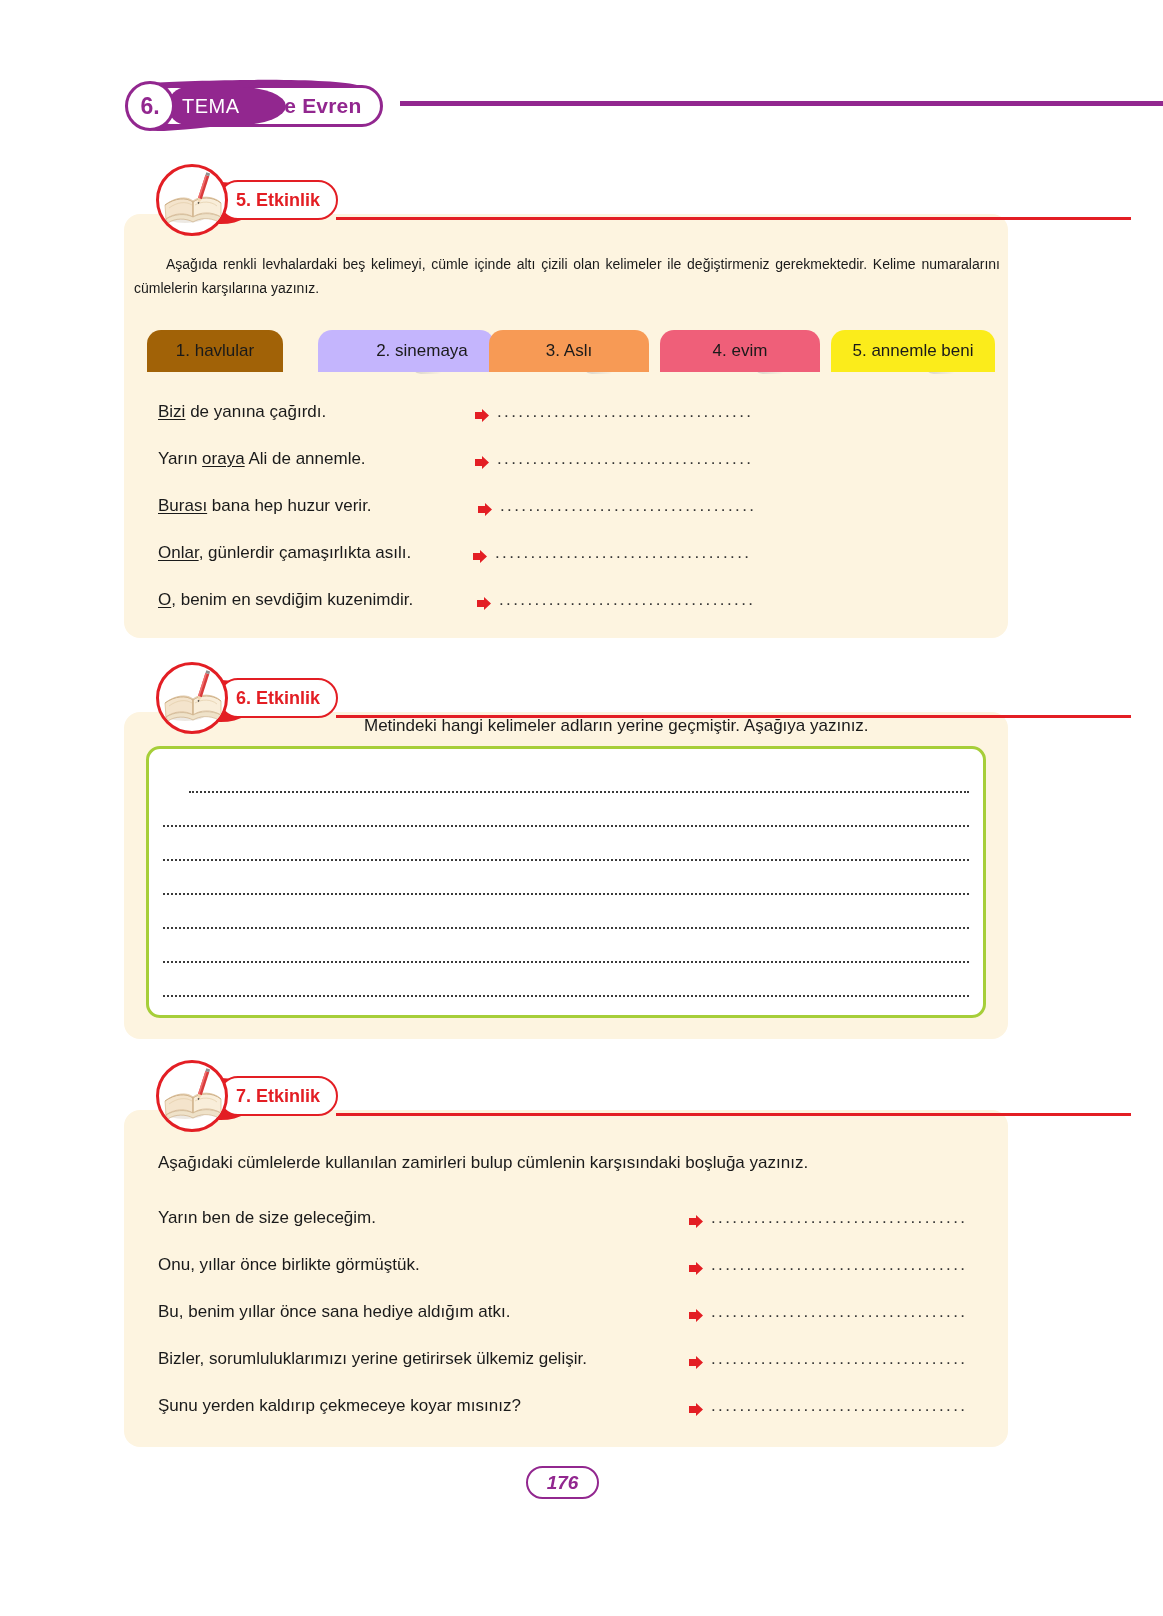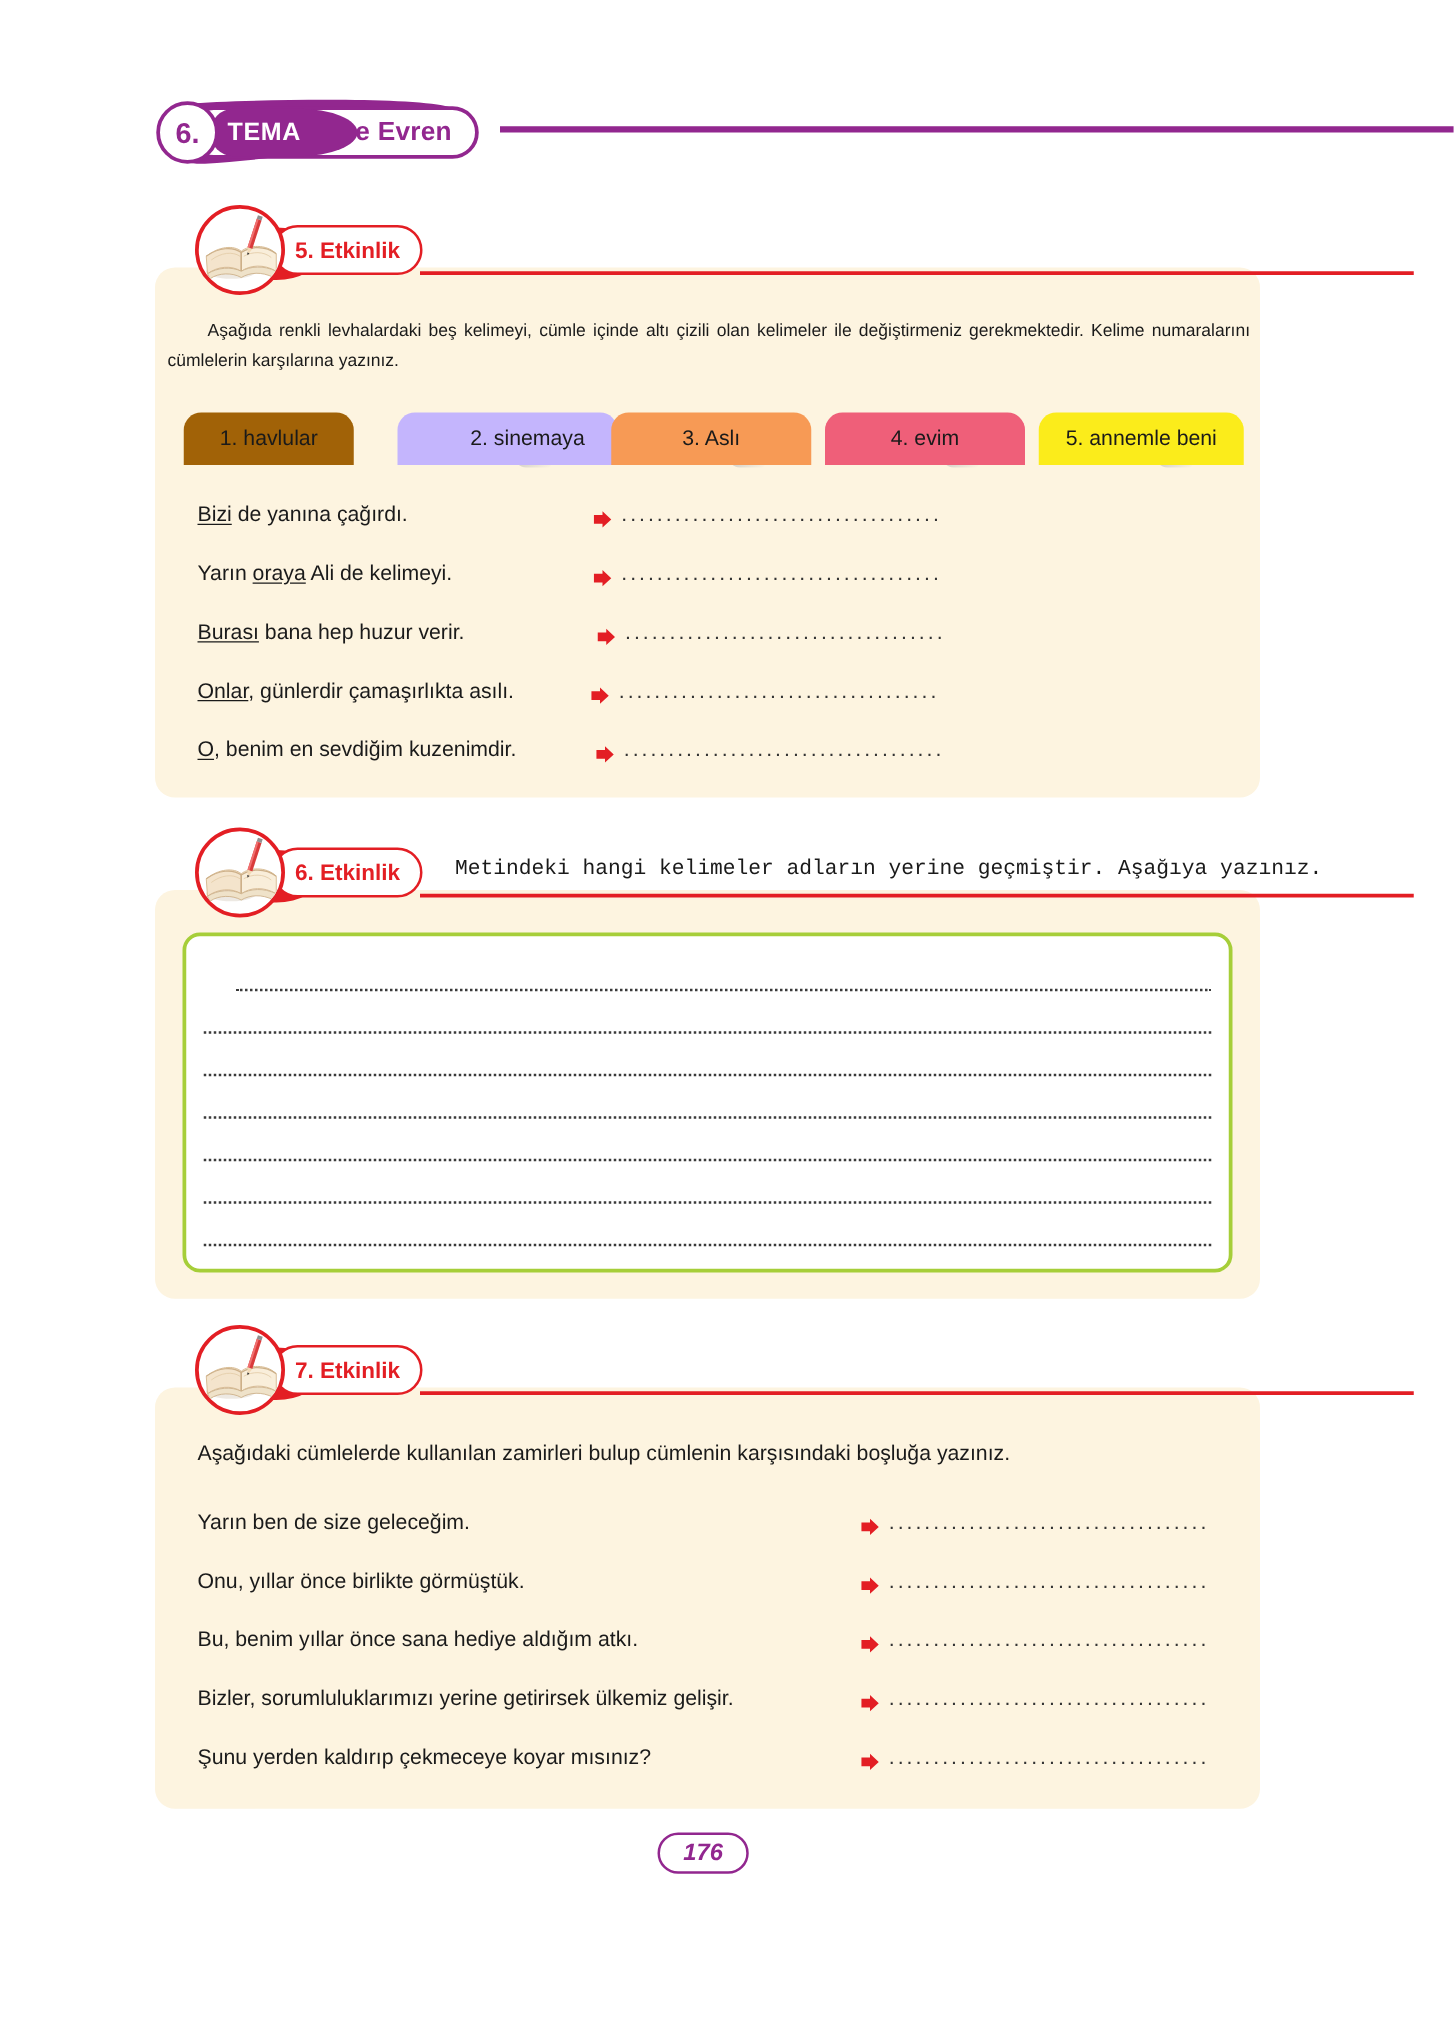--- a/index.html
+++ b/index.html
@@ -85,21 +85,21 @@
     background: #92278f;
     border-radius: 19px 40% 40% 19px / 19px 50% 50% 19px;
     display: flex;
     align-items: center;
     padding-left: 14px;
     box-sizing: border-box;
     z-index: 3;
   }
   .theme-tema-tag span {
     font-size: 20px;
-    font-weight: bold;
+    font-weight: normal;
     color: #ffffff;
     letter-spacing: 0.5px;
   }
 
   
   .panel {
     position: absolute;
     background: #fdf4e0;
     border-radius: 16px;
   }
@@ -355,21 +355,21 @@
 
 <div class="srow" style="left:158px; top:402px;">
   <span class="sent"><u>Bizi</u><span> de yanına çağırdı.</span></span>
 </div>
 <svg class="arrow-icon" style="left:475px; top:408px;" viewBox="0 0 15 15">
     <path d="M0 4 L7 4 L7 1 L14 7.5 L7 14 L7 11 L0 11 Z" fill="#e31e24"></path>
   </svg>
 <div class="dots" style="left:497px; top:402px; width:256px;">...........................................</div>
 
 <div class="srow" style="left:158px; top:449px;">
-  <span class="sent"><span>Yarın </span><u>oraya</u><span> Ali de kelimeyi.</span></span>
+  <span class="sent"><span>Yarın </span><u>oraya</u><span> Ali de annemle.</span></span>
 </div>
 <svg class="arrow-icon" style="left:475px; top:455px;" viewBox="0 0 15 15">
     <path d="M0 4 L7 4 L7 1 L14 7.5 L7 14 L7 11 L0 11 Z" fill="#e31e24"></path>
   </svg>
 <div class="dots" style="left:497px; top:449px; width:256px;">...........................................</div>
 
 <div class="srow" style="left:158px; top:496px;">
   <span class="sent"><u>Burası</u><span> bana hep huzur verir.</span></span>
 </div>
 <svg class="arrow-icon" style="left:478px; top:502px;" viewBox="0 0 15 15">
@@ -415,21 +415,21 @@
         <rect x="42" y="8" width="4" height="24" fill="#d93b3b"></rect>
         <rect x="42" y="8" width="1.6" height="24" fill="#f07070"></rect>
         <polygon points="42,32 46,32 44,38" fill="#f2d9b5"></polygon>
         <polygon points="43,36 45,36 44,38" fill="#3a3a3a"></polygon>
         <rect x="42" y="5" width="4" height="3" fill="#8f8f8f"></rect>
       </g>
     </svg>
   </div>
 </div>
 
-<div class="act-inline-text" style="left:364px; top:686px;font-family:Liberation Mono, monospace;">Metindeki hangi kelimeler adların yerine geçmiştir. Aşağıya yazınız.</div>
+<div class="act-inline-text" style="left:364px; top:716px;">Metindeki hangi kelimeler adların yerine geçmiştir. Aşağıya yazınız.</div>
 
 <div class="writebox" style="left:146px; top:746px; width:840px; height:272px;">
   <div class="wline" style="left:40px;  top:42px;  width:780px;"></div>
   <div class="wline" style="left:14px;  top:76px;  width:806px;"></div>
   <div class="wline" style="left:14px;  top:110px; width:806px;"></div>
   <div class="wline" style="left:14px;  top:144px; width:806px;"></div>
   <div class="wline" style="left:14px;  top:178px; width:806px;"></div>
   <div class="wline" style="left:14px;  top:212px; width:806px;"></div>
   <div class="wline" style="left:14px;  top:246px; width:806px;"></div>
 </div>

